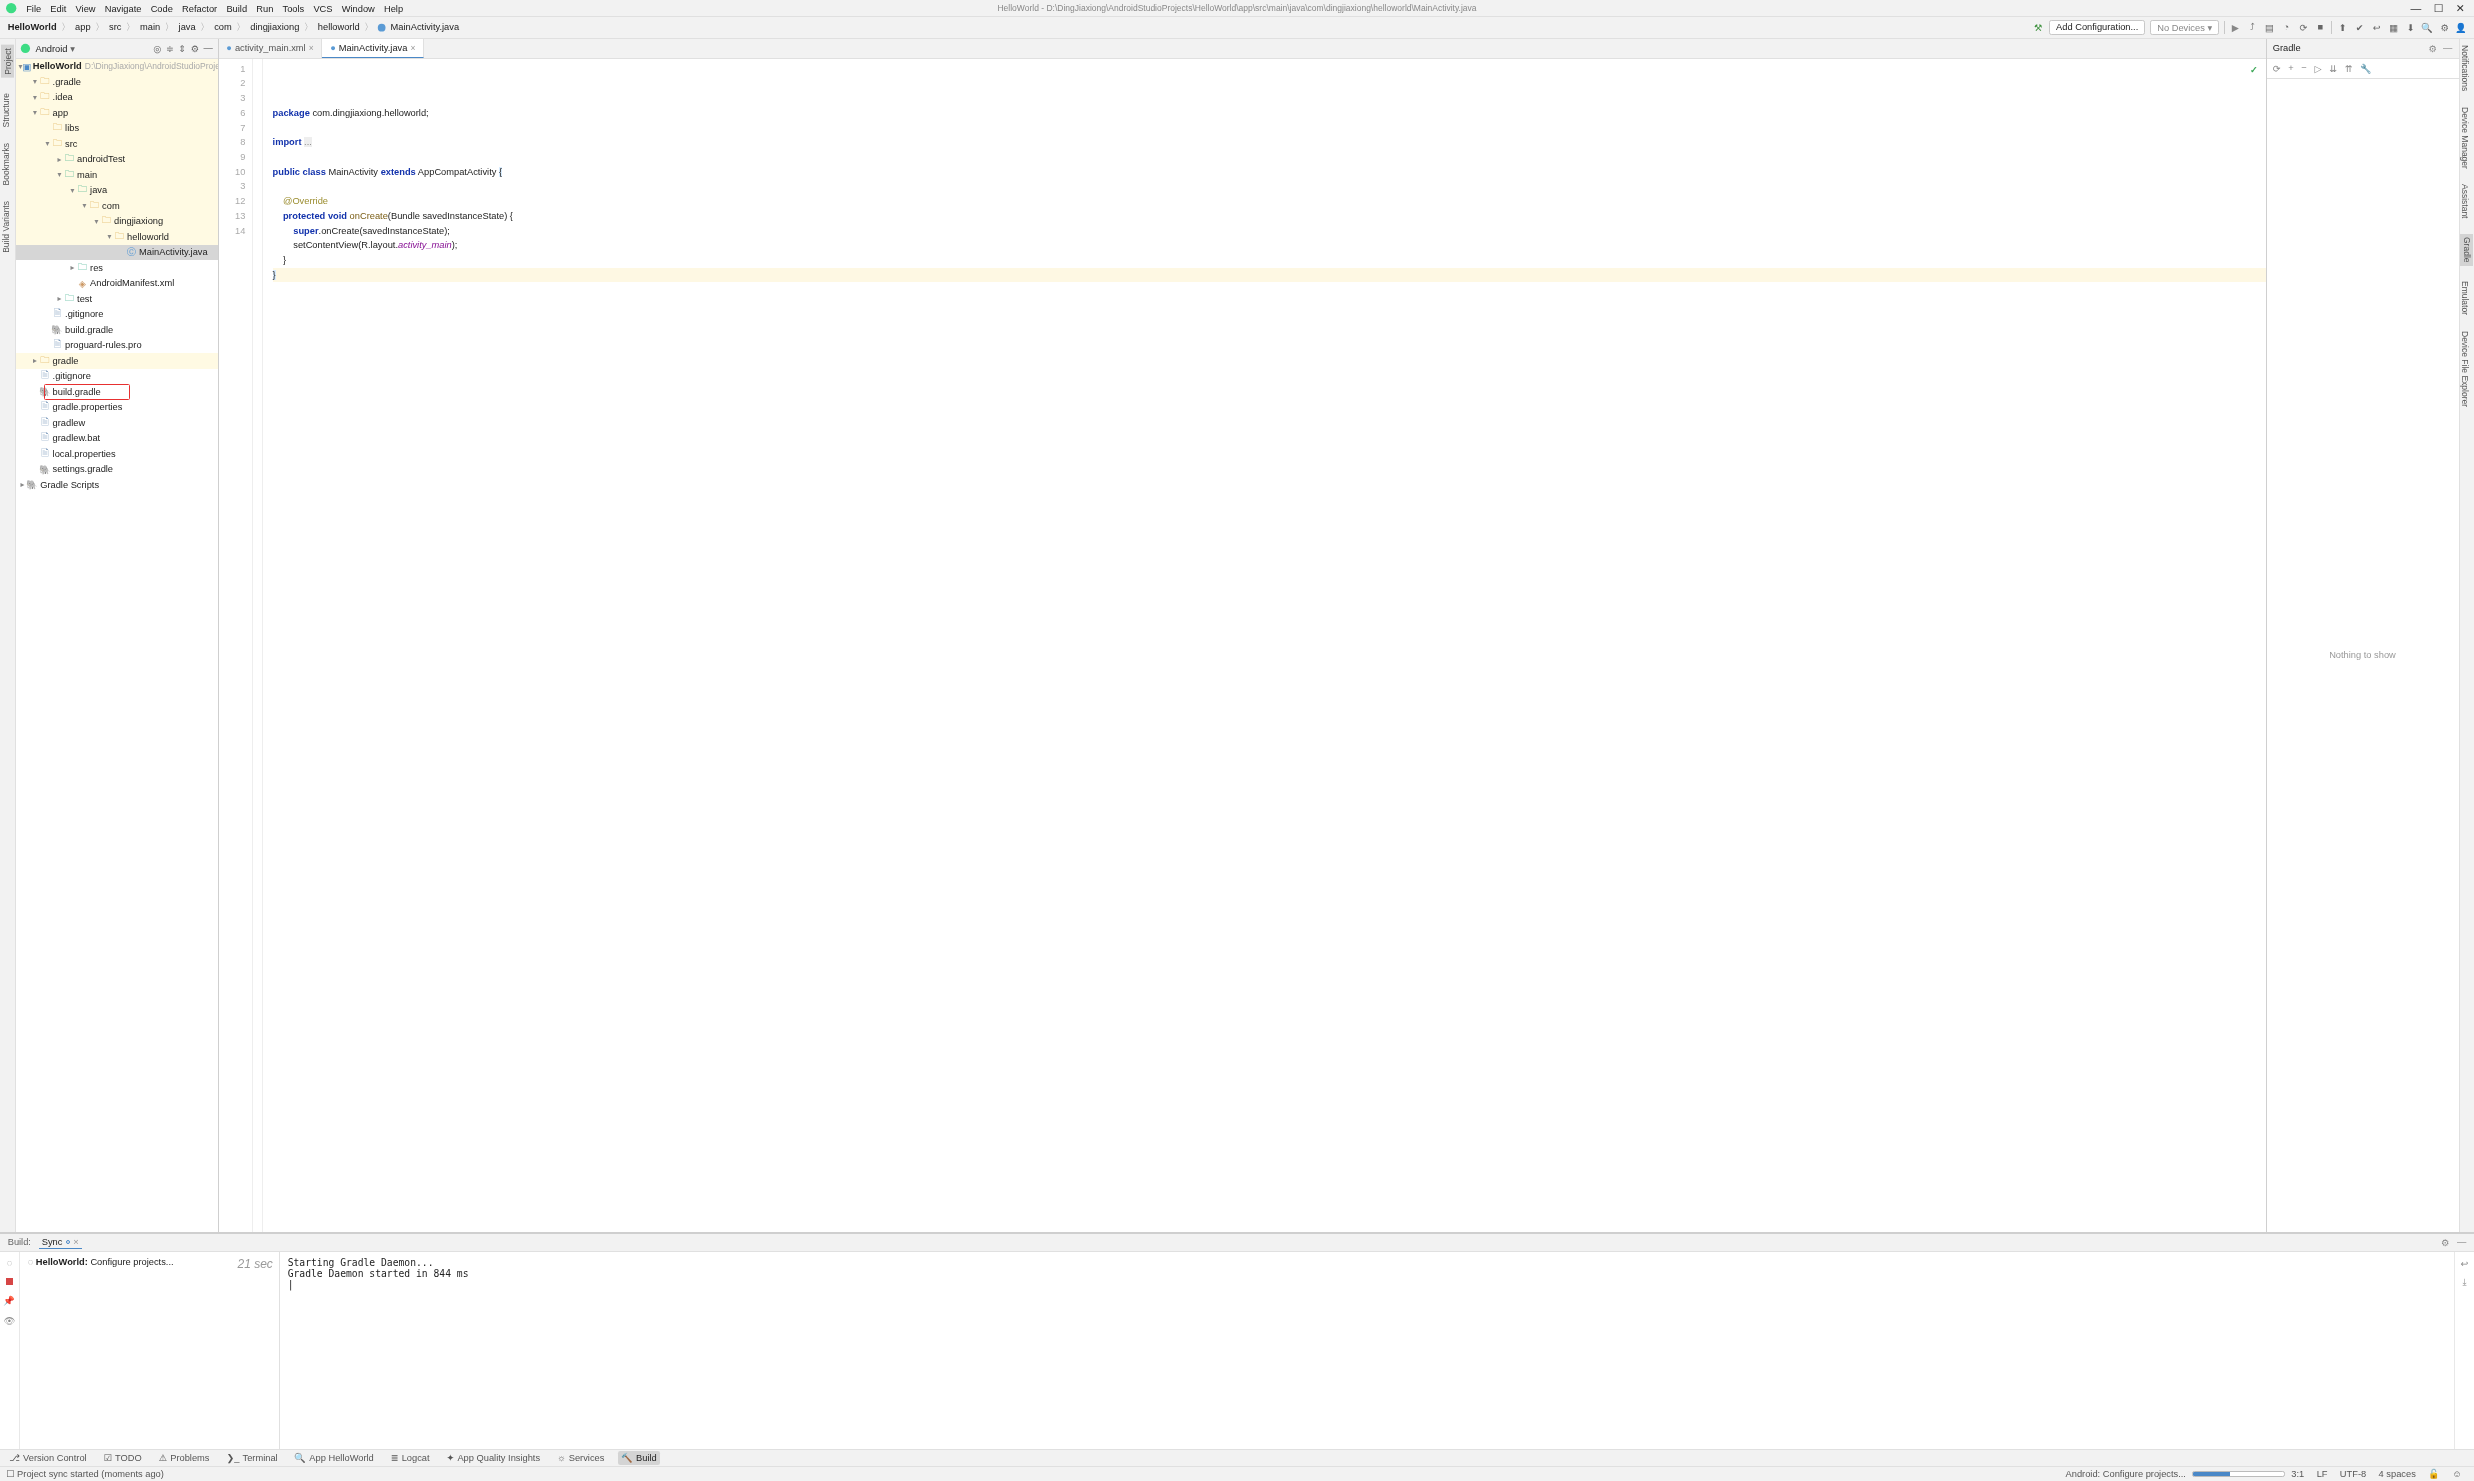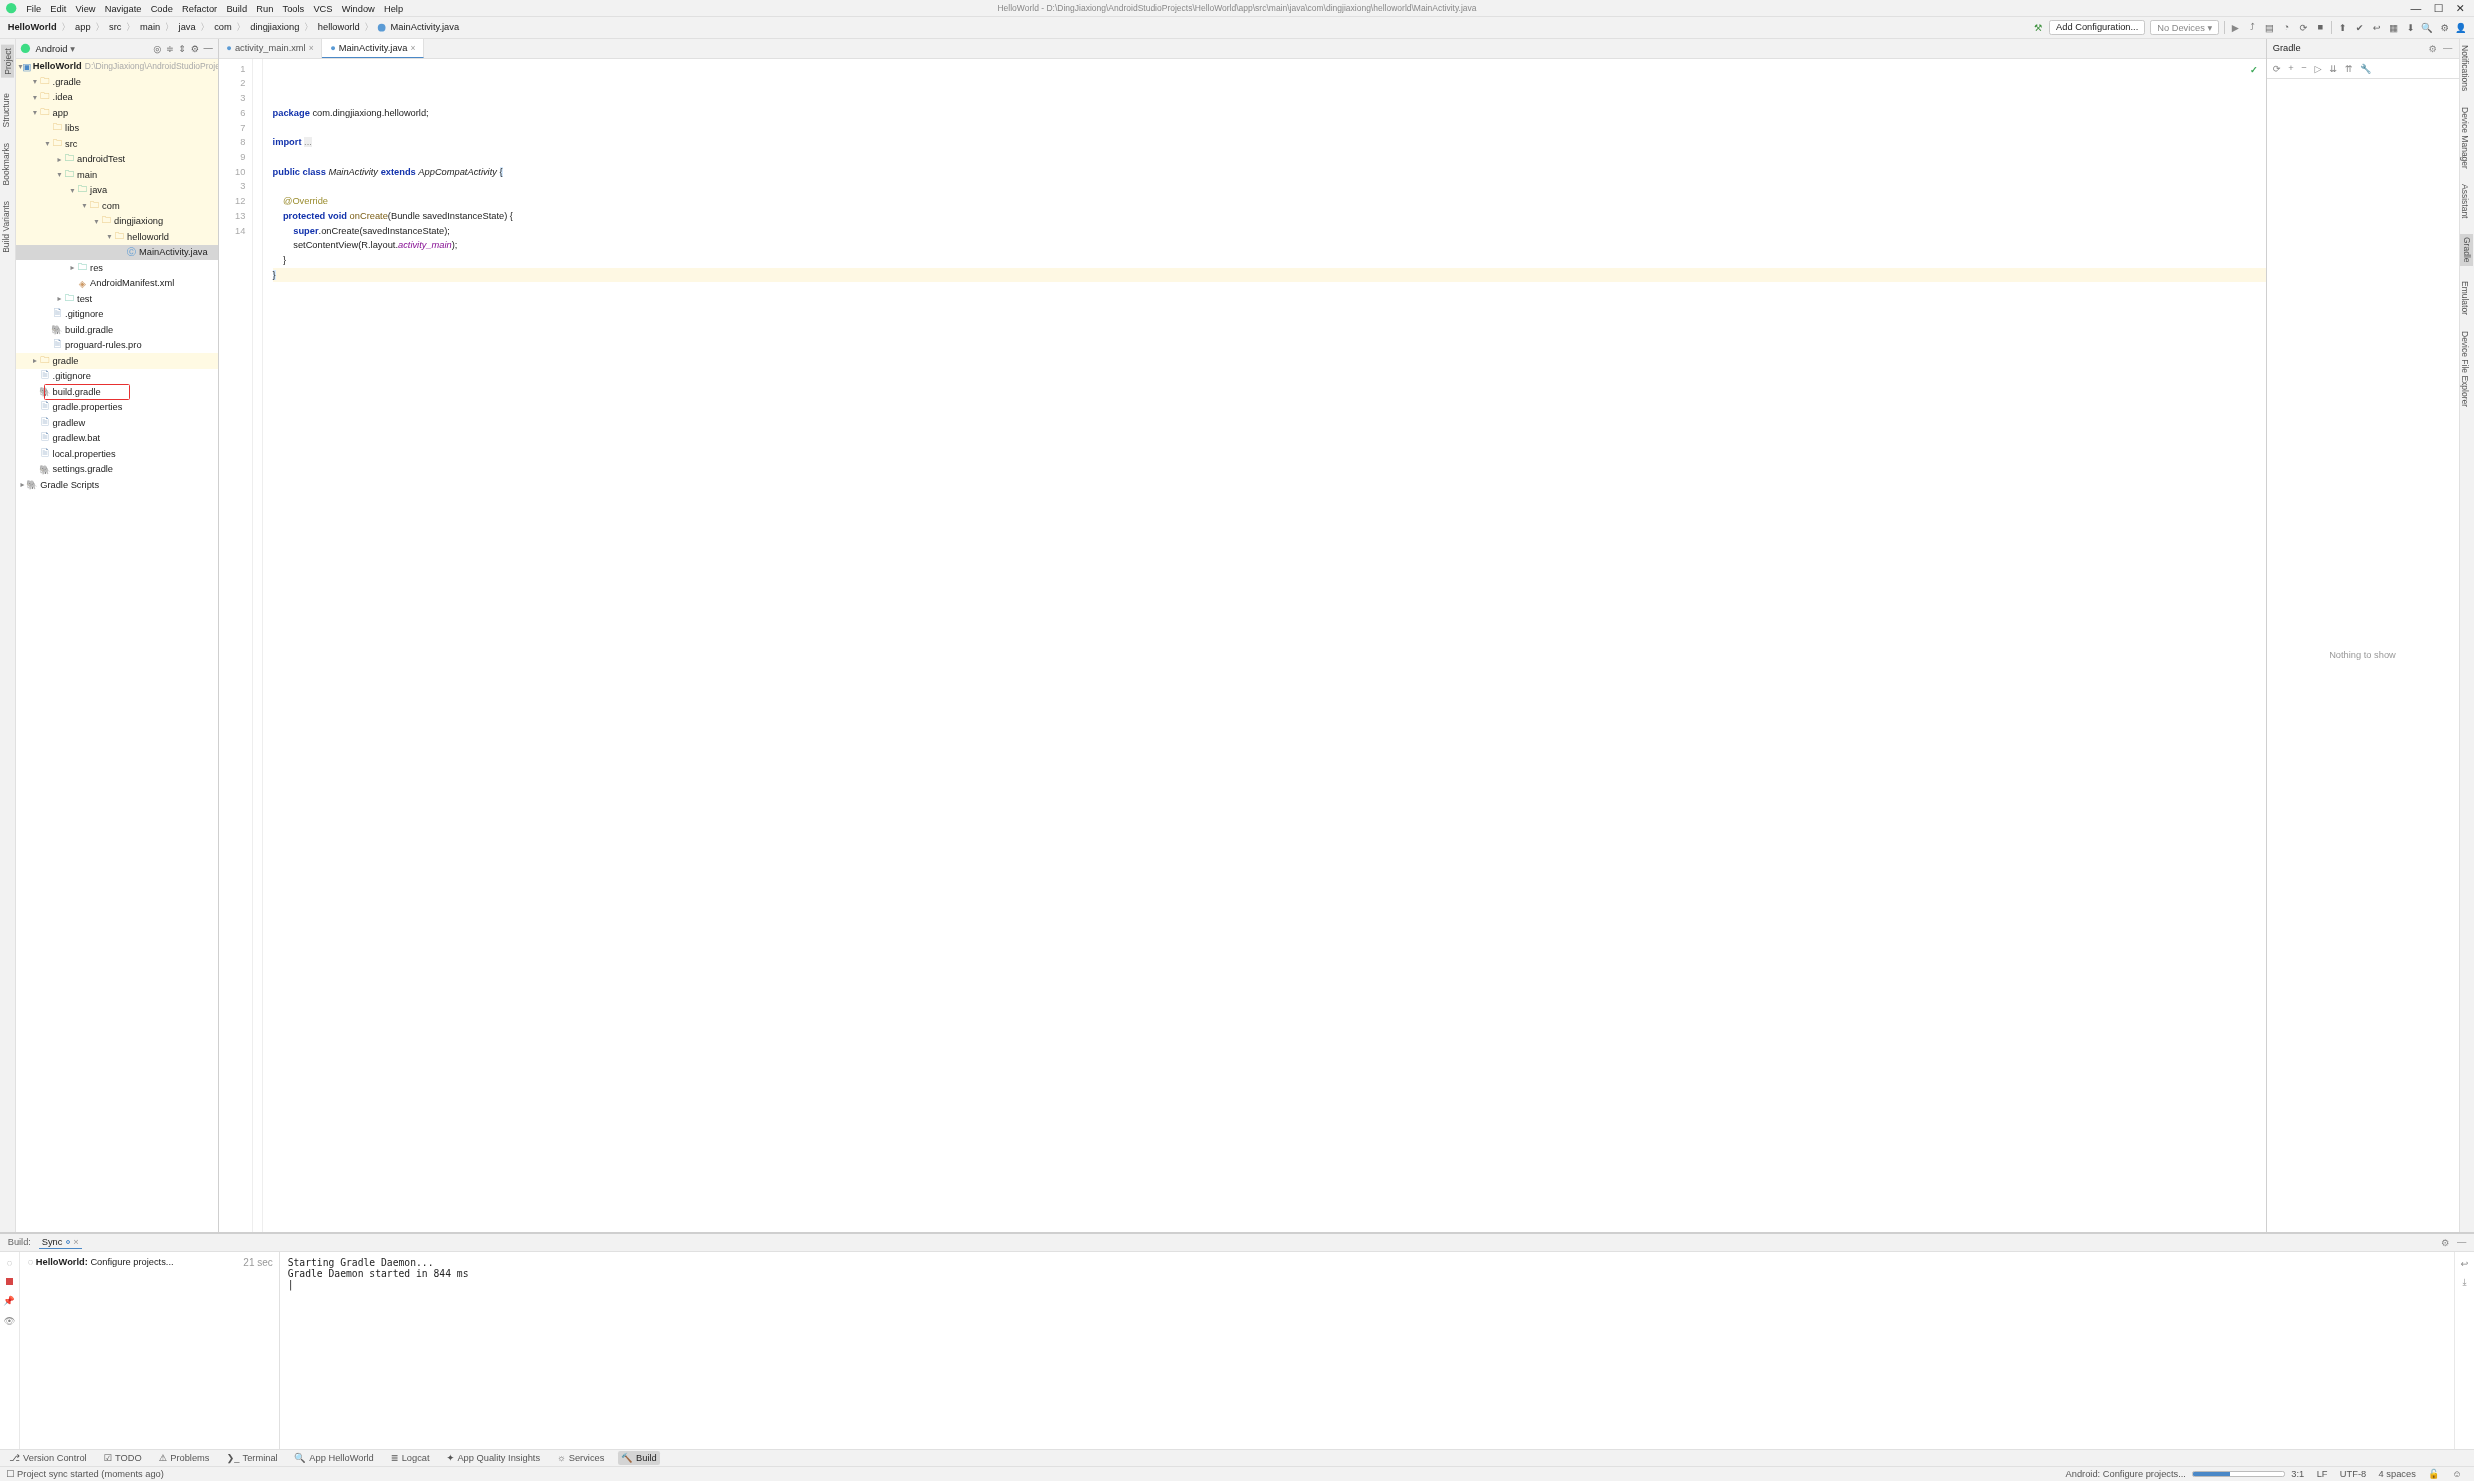--- a/index.html
+++ b/index.html
@@ -65,21 +65,21 @@
 .ed-tab .close { color: #999; font-size: 8.5px; }
 .sync-banner { height: 17px; border-bottom: 0.8px solid #e0e0e0; background: #fdfdfd; display: flex; align-items: center; padding: 0 7.7px; color: #444; font-size: 8.5px; }
 .sync-banner .spacer { flex: 1; }
 .sync-banner .kebab { color: #888; }
 
 .editor-body { flex: 1; display: flex; background: #fff; min-height: 0; position: relative; }
 .gutter-col { width: 34px; background: #fff; border-right: 0.8px solid #eee; color: #aaa; font-family: "JetBrains Mono", Consolas, monospace; font-size: 9.3px; text-align: right; padding: 3.1px 6.2px 0 0; line-height: 14.7px; }
 .code-col { flex: 1; padding: 3.1px 0 0 9.3px; font-family: "JetBrains Mono", Consolas, monospace; font-size: 9.7px; line-height: 14.7px; white-space: pre; color: #222; position: relative; }
 .kw { color: #1232ac; font-weight: 600; }
 .ann { color: #9b8d2f; }
-.cls { color: #222; font-style: italic; }
+.cls { color: #222; }
 .mtd { color: #7a5d14; }
 .pkg { color: #222; }
 .caret-line { background: #fef8e3; display: inline-block; width: 100%; }
 .paren-hl { background: #d8ecff; }
 .ok-check { position: absolute; top: 4.6px; right: 7.7px; color: #3aa655; font-weight: bold; }
 .fold-col { width: 10.8px; border-right: 0.8px solid #eee; }
 
 
 .gradle-col { width: 193px; border-left: 0.8px solid #cfcfcf; display: flex; flex-direction: column; }
 .gradle-head { height: 20px; border-bottom: 0.8px solid #e0e0e0; background: #f2f2f2; display: flex; align-items: center; padding: 0 6.2px; font-size: 9.3px; color: #222; }
@@ -91,21 +91,21 @@
 .build-panel { height: 217px; border-top: 2.3px solid #cfcfcf; display: flex; flex-direction: column; }
 .build-head { height: 18.6px; background: #f2f2f2; border-bottom: 0.8px solid #e0e0e0; display: flex; align-items: center; padding: 0 7.7px; gap: 7.7px; }
 .build-head .label { color: #666; }
 .build-tab { color: #222; border-bottom: 1.5px solid #4a88c7; padding: 1.5px 3.1px; display: flex; align-items: center; gap: 3.1px; }
 .build-tab .close { color: #999; }
 .build-head .spacer { flex: 1; }
 .build-body { flex: 1; display: flex; min-height: 0; }
 .build-iconcol { width: 20px; border-right: 0.8px solid #e8e8e8; background: #fff; display: flex; flex-direction: column; align-items: center; gap: 9.3px; padding-top: 6.2px; }
 .build-iconcol .sq { width: 7.7px; height: 7.7px; background: #d64545; }
 .build-left { width: 260px; border-right: 0.8px solid #e0e0e0; background: #fff; padding: 4.6px 7.7px; font-size: 9.3px; color: #222; position: relative; }
-.build-left .time { position: absolute; right: 6.2px; top: 4.6px; color: #999; font-size: 10px; }
+.build-left .time { position: absolute; right: 6.2px; top: 4.6px; color: #999; font-size: 12px; font-style: italic; }
 .build-left b { font-weight: 700; }
 .build-right { flex: 1; background: #fff; padding: 4.6px 7.7px; font-family: Consolas, monospace; font-size: 9.7px; color: #222; white-space: pre; position: relative; }
 .build-right-icons { width: 20px; border-left: 0.8px solid #e8e8e8; background: #fff; display: flex; flex-direction: column; align-items: center; gap: 7.7px; padding-top: 6.2px; }
 
 
 .bottom-strip { height: 17px; background: #f2f2f2; border-top: 0.8px solid #e0e0e0; display: flex; align-items: center; padding: 0 6.2px; gap: 10.8px; }
 .bs-item { display: flex; align-items: center; gap: 3.1px; color: #555; cursor: pointer; font-size: 8.5px; padding: 1.5px 3.1px; }
 .bs-item.active { background: #d4d4d4; border-radius: 2.3px; color: #222; }
 
 

